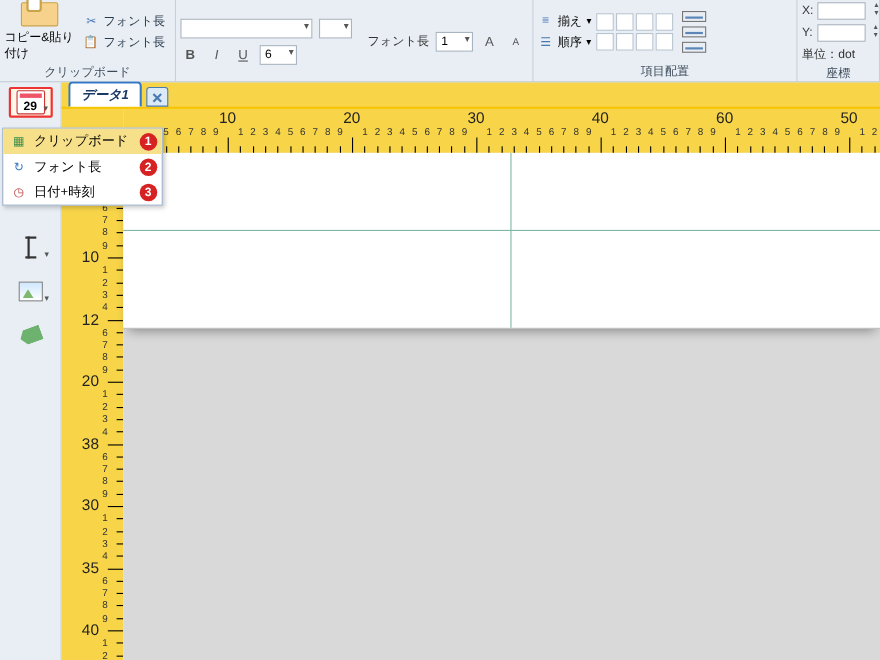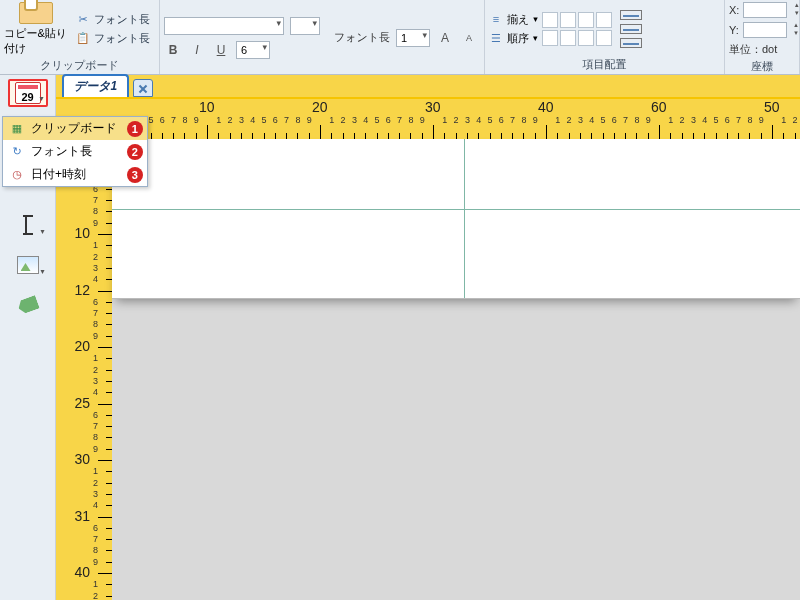--- a/index.html
+++ b/index.html
@@ -242,23 +242,23 @@
   <div class="tab">データ1</div>
   <div class="tabclose"></div>
 </div>
 
 <div class="vstrip">
   <div class="vruler" id="vruler">
       <div class="major" style="top: 29.5px;">5</div>
       <div class="major" style="top: 86px;">10</div>
       <div class="major" style="top: 142.5px;">12</div>
       <div class="major" style="top: 199px;">20</div>
-      <div class="major" style="top: 255.5px;">25</div>
+      <div class="major" style="top: 255.5px;">38</div>
       <div class="major" style="top: 312px;">30</div>
-      <div class="major" style="top: 368.5px;">31</div>
+      <div class="major" style="top: 368.5px;">35</div>
       <div class="major" style="top: 425px;">40</div>
       <div class="tick ma" style="top: -18px;"></div>
       <div class="tick mi" style="top: -6.7px;"></div>
       <div class="sub" style="top: -11.7px;">1</div>
       <div class="tick mi" style="top: 4.6px;"></div>
       <div class="sub" style="top: -0.4px;">2</div>
       <div class="tick mi" style="top: 15.9px;"></div>
       <div class="sub" style="top: 10.9px;">3</div>
       <div class="tick mi" style="top: 27.2px;"></div>
       <div class="sub" style="top: 22.2px;">4</div>

